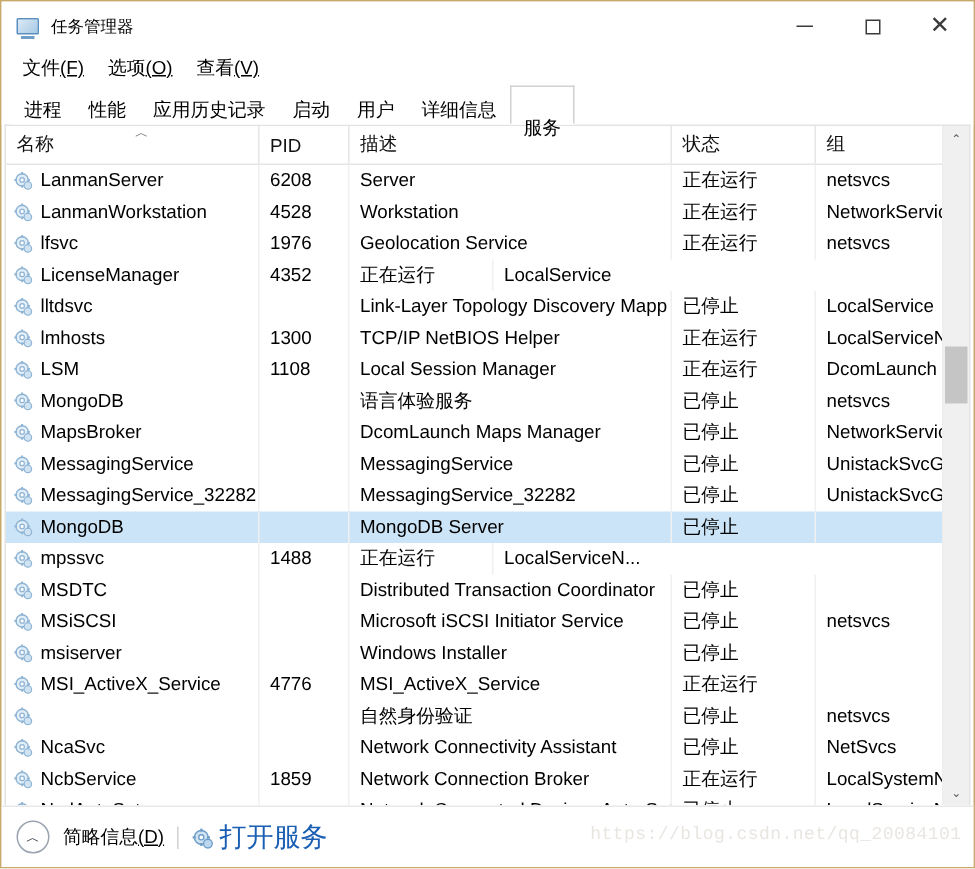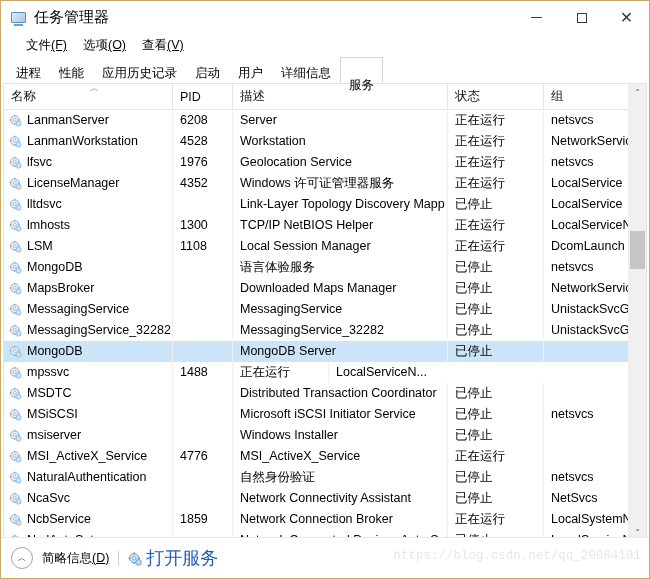--- a/index.html
+++ b/index.html
@@ -52,21 +52,21 @@
     background: linear-gradient(135deg,#dceaf6 0%, #a7c9e4 100%);
     box-sizing: border-box;
   }
   .app-icon .base {
     position: absolute;
     left: 3px; bottom: 0;
     width: 9px; height: 2px;
     background: #6f9ec7;
   }
   .title-text {
-    font-size: 15px;
+    font-size: 11px;
     color: #000000;
     white-space: nowrap;
   }
   .winbtns {
     margin-left: auto;
     display: flex;
     height: 33px;
   }
   .winbtn {
     width: 45px;
@@ -82,21 +82,21 @@
   .winbtn .mn { width: 11px; height: 1px; background: #3b3b3b; display:block; }
   .winbtn .mx { width: 10px; height: 10px; border: 1px solid #3b3b3b; box-sizing: border-box; display:block; }
   .winbtn .cl { font-size: 16px; font-weight: 300; color: #3b3b3b; }
 
   
   .menubar {
     height: 23px;
     flex: 0 0 23px;
     display: flex;
     align-items: center;
-    padding-left: 18px;
+    padding-left: 7px;
     gap: 2px;
     background: #ffffff;
   }
   .menuitem {
     font-size: 12.5px;
     color: #000;
     padding: 2px 7px 2px 7px;
     white-space: nowrap;
   }
   .menuitem .mn-acc { text-decoration: underline; }
@@ -444,21 +444,20 @@
                   <rect x="5.5" y="0.7" width="1.4" height="1.9" fill="#8fb4d4"></rect>
                   <rect x="5.5" y="10.1" width="1.4" height="1.9" fill="#8fb4d4"></rect>
                   <rect x="0.6" y="5.7" width="1.9" height="1.4" fill="#8fb4d4"></rect>
                   <rect x="9.9" y="5.7" width="1.9" height="1.4" fill="#8fb4d4"></rect>
                   <circle cx="10.3" cy="10.4" r="2.7" fill="#cfe3f2" stroke="#8fb4d4" stroke-width="0.9"></circle>
                 </svg>
               </span>
               <span>LicenseManager</span>
             </div>
             <div class="cell c-pid" style="width: 60px; flex: 0 0 60px;">4352</div>
-            <div class="cell" style="width: 215px; flex: 0 0 215px;">Windows 许可证管理器服务</div>
             <div class="cell" style="width: 96px; flex: 0 0 96px;">正在运行</div>
             <div class="cell" style="flex: 1 1 auto;">LocalService</div>
           </div>
           <div class="row">
             <div class="cell c-name" style="width: 168px; flex: 0 0 168px;">
               <span class="gear">
                 <svg width="13" height="13" viewBox="0 0 14 14">
                   <circle cx="6.2" cy="6.4" r="4.4" fill="#e2eef8" stroke="#8fb4d4" stroke-width="1"></circle>
                   <circle cx="6.2" cy="6.4" r="1.6" fill="#ffffff" stroke="#8fb4d4" stroke-width="0.9"></circle>
                   <rect x="5.5" y="0.7" width="1.4" height="1.9" fill="#8fb4d4"></rect>
@@ -544,21 +543,21 @@
                   <rect x="5.5" y="0.7" width="1.4" height="1.9" fill="#8fb4d4"></rect>
                   <rect x="5.5" y="10.1" width="1.4" height="1.9" fill="#8fb4d4"></rect>
                   <rect x="0.6" y="5.7" width="1.9" height="1.4" fill="#8fb4d4"></rect>
                   <rect x="9.9" y="5.7" width="1.9" height="1.4" fill="#8fb4d4"></rect>
                   <circle cx="10.3" cy="10.4" r="2.7" fill="#cfe3f2" stroke="#8fb4d4" stroke-width="0.9"></circle>
                 </svg>
               </span>
               <span>MapsBroker</span>
             </div>
             <div class="cell c-pid" style="width: 60px; flex: 0 0 60px;"></div>
-            <div class="cell" style="width: 215px; flex: 0 0 215px;">Downloaded Maps Manager</div>
+            <div class="cell" style="width: 215px; flex: 0 0 215px;">DcomLaunch Maps Manager</div>
             <div class="cell" style="width: 96px; flex: 0 0 96px;">已停止</div>
             <div class="cell" style="flex: 1 1 auto;">NetworkService</div>
           </div>
           <div class="row">
             <div class="cell c-name" style="width: 168px; flex: 0 0 168px;">
               <span class="gear">
                 <svg width="13" height="13" viewBox="0 0 14 14">
                   <circle cx="6.2" cy="6.4" r="4.4" fill="#e2eef8" stroke="#8fb4d4" stroke-width="1"></circle>
                   <circle cx="6.2" cy="6.4" r="1.6" fill="#ffffff" stroke="#8fb4d4" stroke-width="0.9"></circle>
                   <rect x="5.5" y="0.7" width="1.4" height="1.9" fill="#8fb4d4"></rect>
@@ -720,21 +719,20 @@
                 <svg width="13" height="13" viewBox="0 0 14 14">
                   <circle cx="6.2" cy="6.4" r="4.4" fill="#e2eef8" stroke="#8fb4d4" stroke-width="1"></circle>
                   <circle cx="6.2" cy="6.4" r="1.6" fill="#ffffff" stroke="#8fb4d4" stroke-width="0.9"></circle>
                   <rect x="5.5" y="0.7" width="1.4" height="1.9" fill="#8fb4d4"></rect>
                   <rect x="5.5" y="10.1" width="1.4" height="1.9" fill="#8fb4d4"></rect>
                   <rect x="0.6" y="5.7" width="1.9" height="1.4" fill="#8fb4d4"></rect>
                   <rect x="9.9" y="5.7" width="1.9" height="1.4" fill="#8fb4d4"></rect>
                   <circle cx="10.3" cy="10.4" r="2.7" fill="#cfe3f2" stroke="#8fb4d4" stroke-width="0.9"></circle>
                 </svg>
               </span>
-              <span>NaturalAuthentication</span>
             </div>
             <div class="cell c-pid" style="width: 60px; flex: 0 0 60px;"></div>
             <div class="cell" style="width: 215px; flex: 0 0 215px;">自然身份验证</div>
             <div class="cell" style="width: 96px; flex: 0 0 96px;">已停止</div>
             <div class="cell" style="flex: 1 1 auto;">netsvcs</div>
           </div>
           <div class="row">
             <div class="cell c-name" style="width: 168px; flex: 0 0 168px;">
               <span class="gear">
                 <svg width="13" height="13" viewBox="0 0 14 14">

